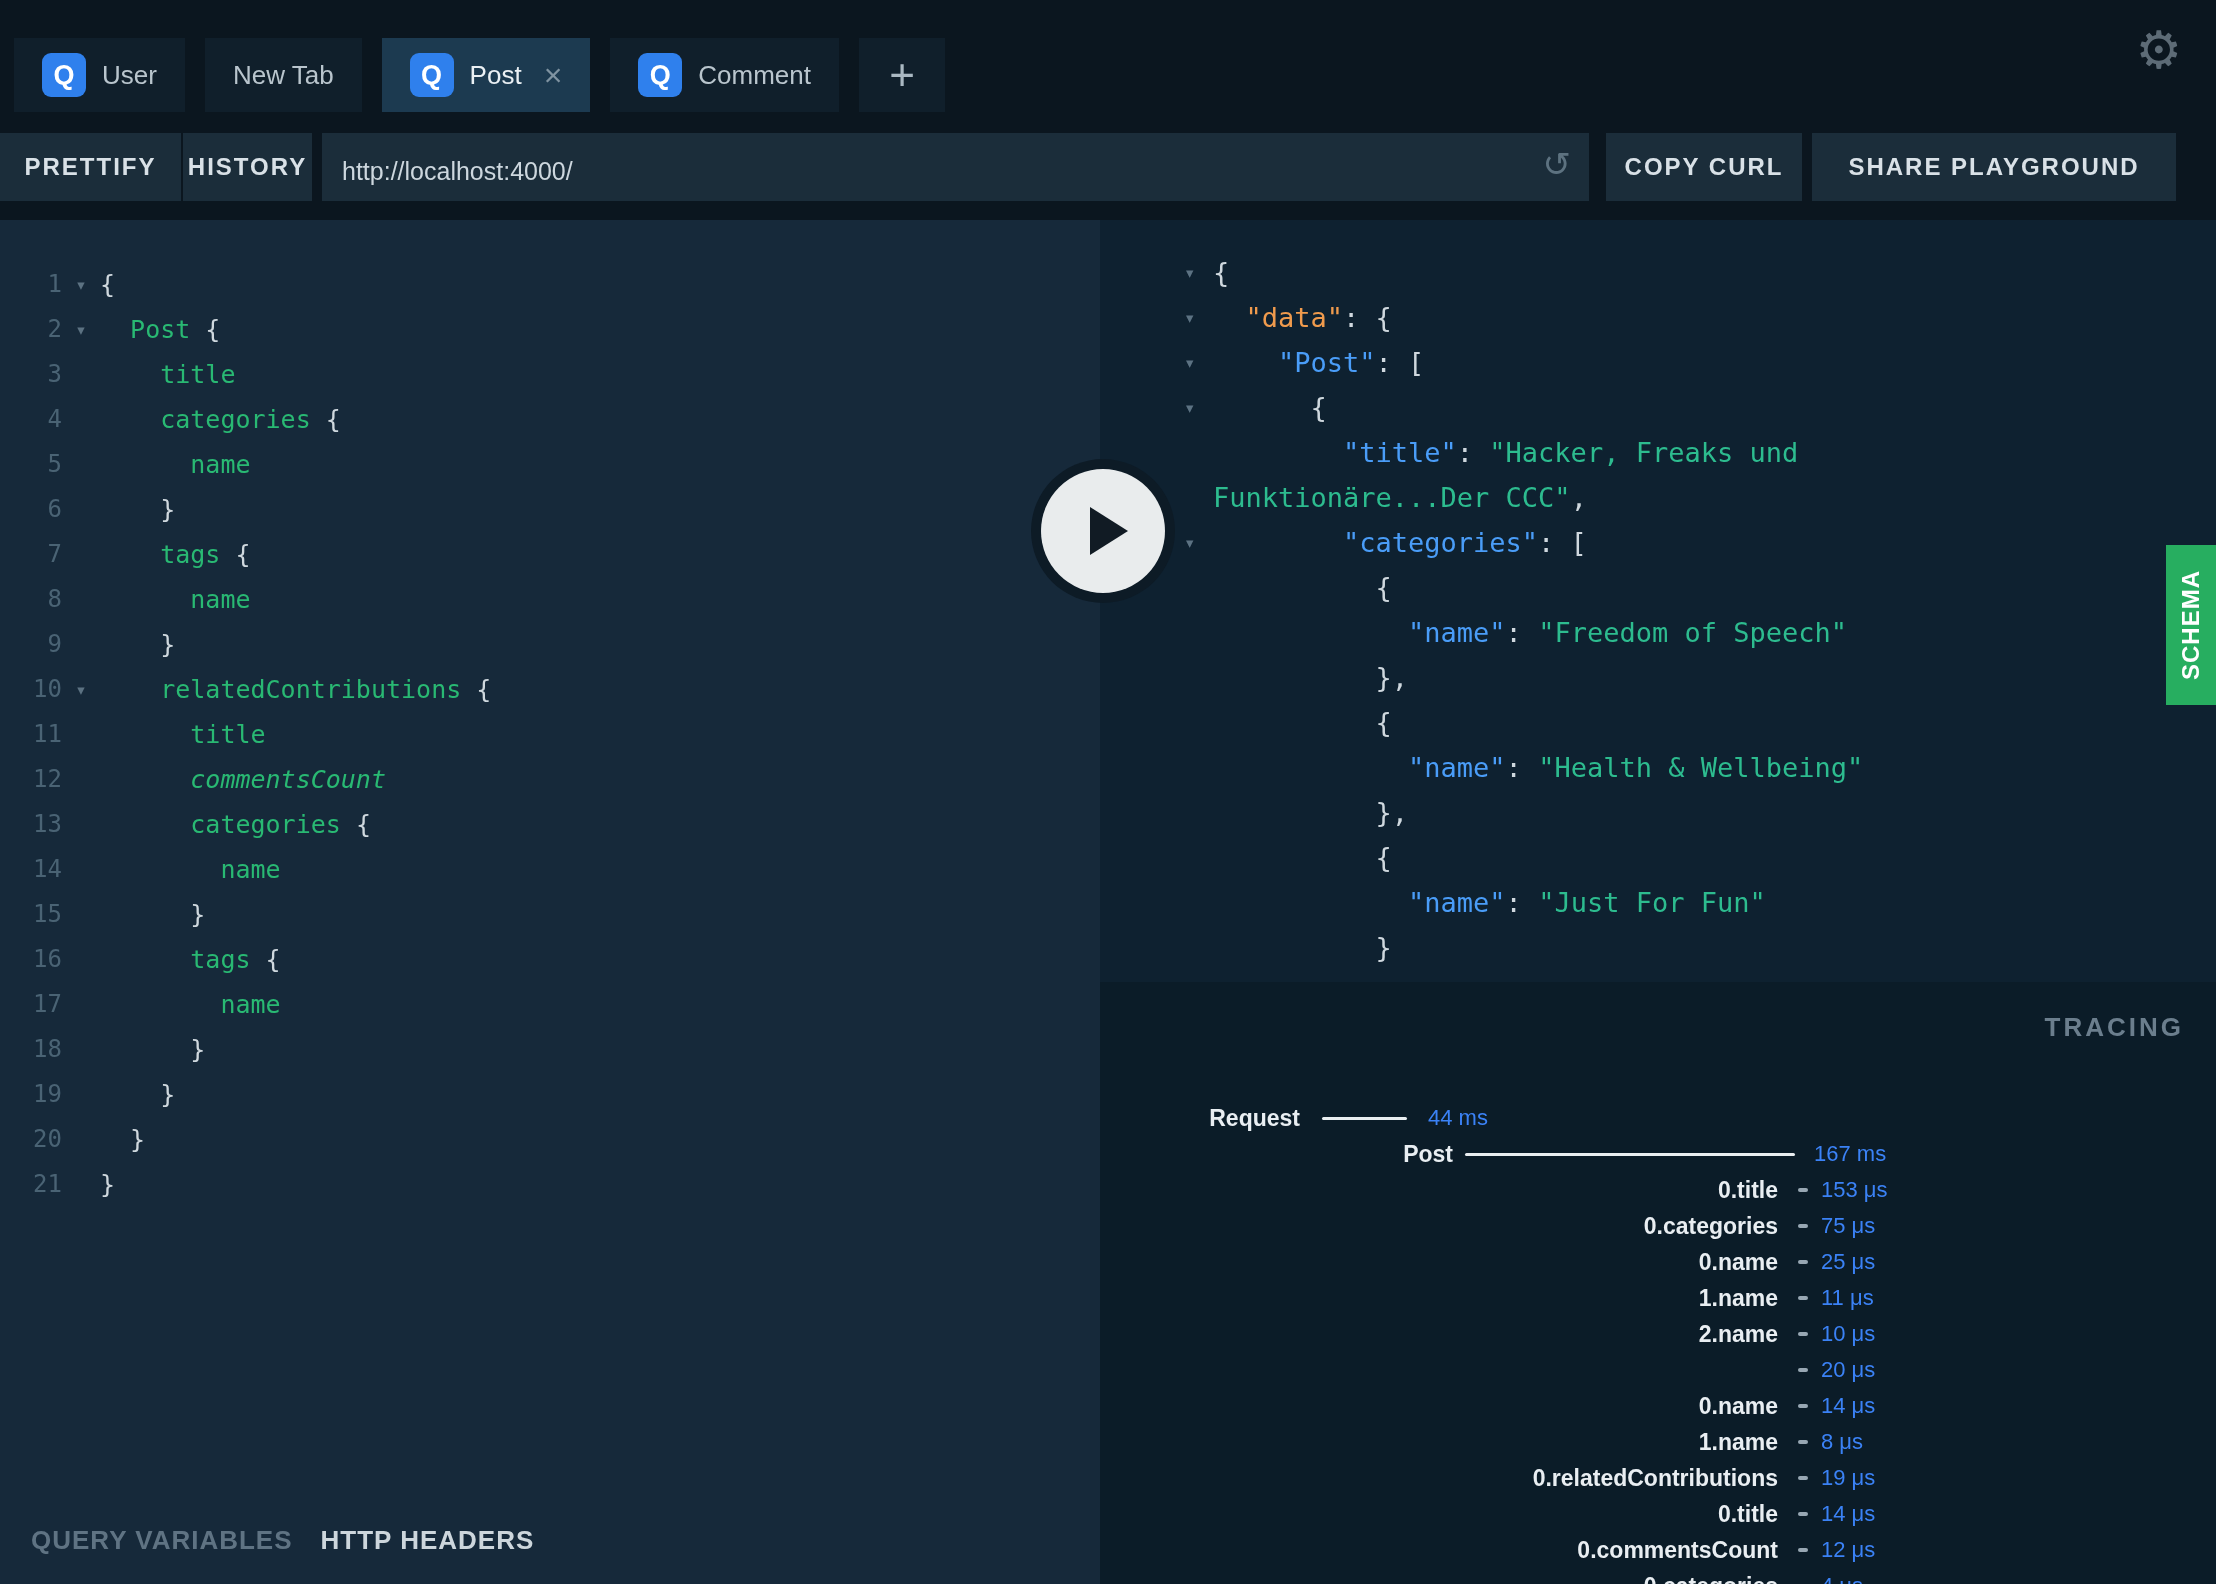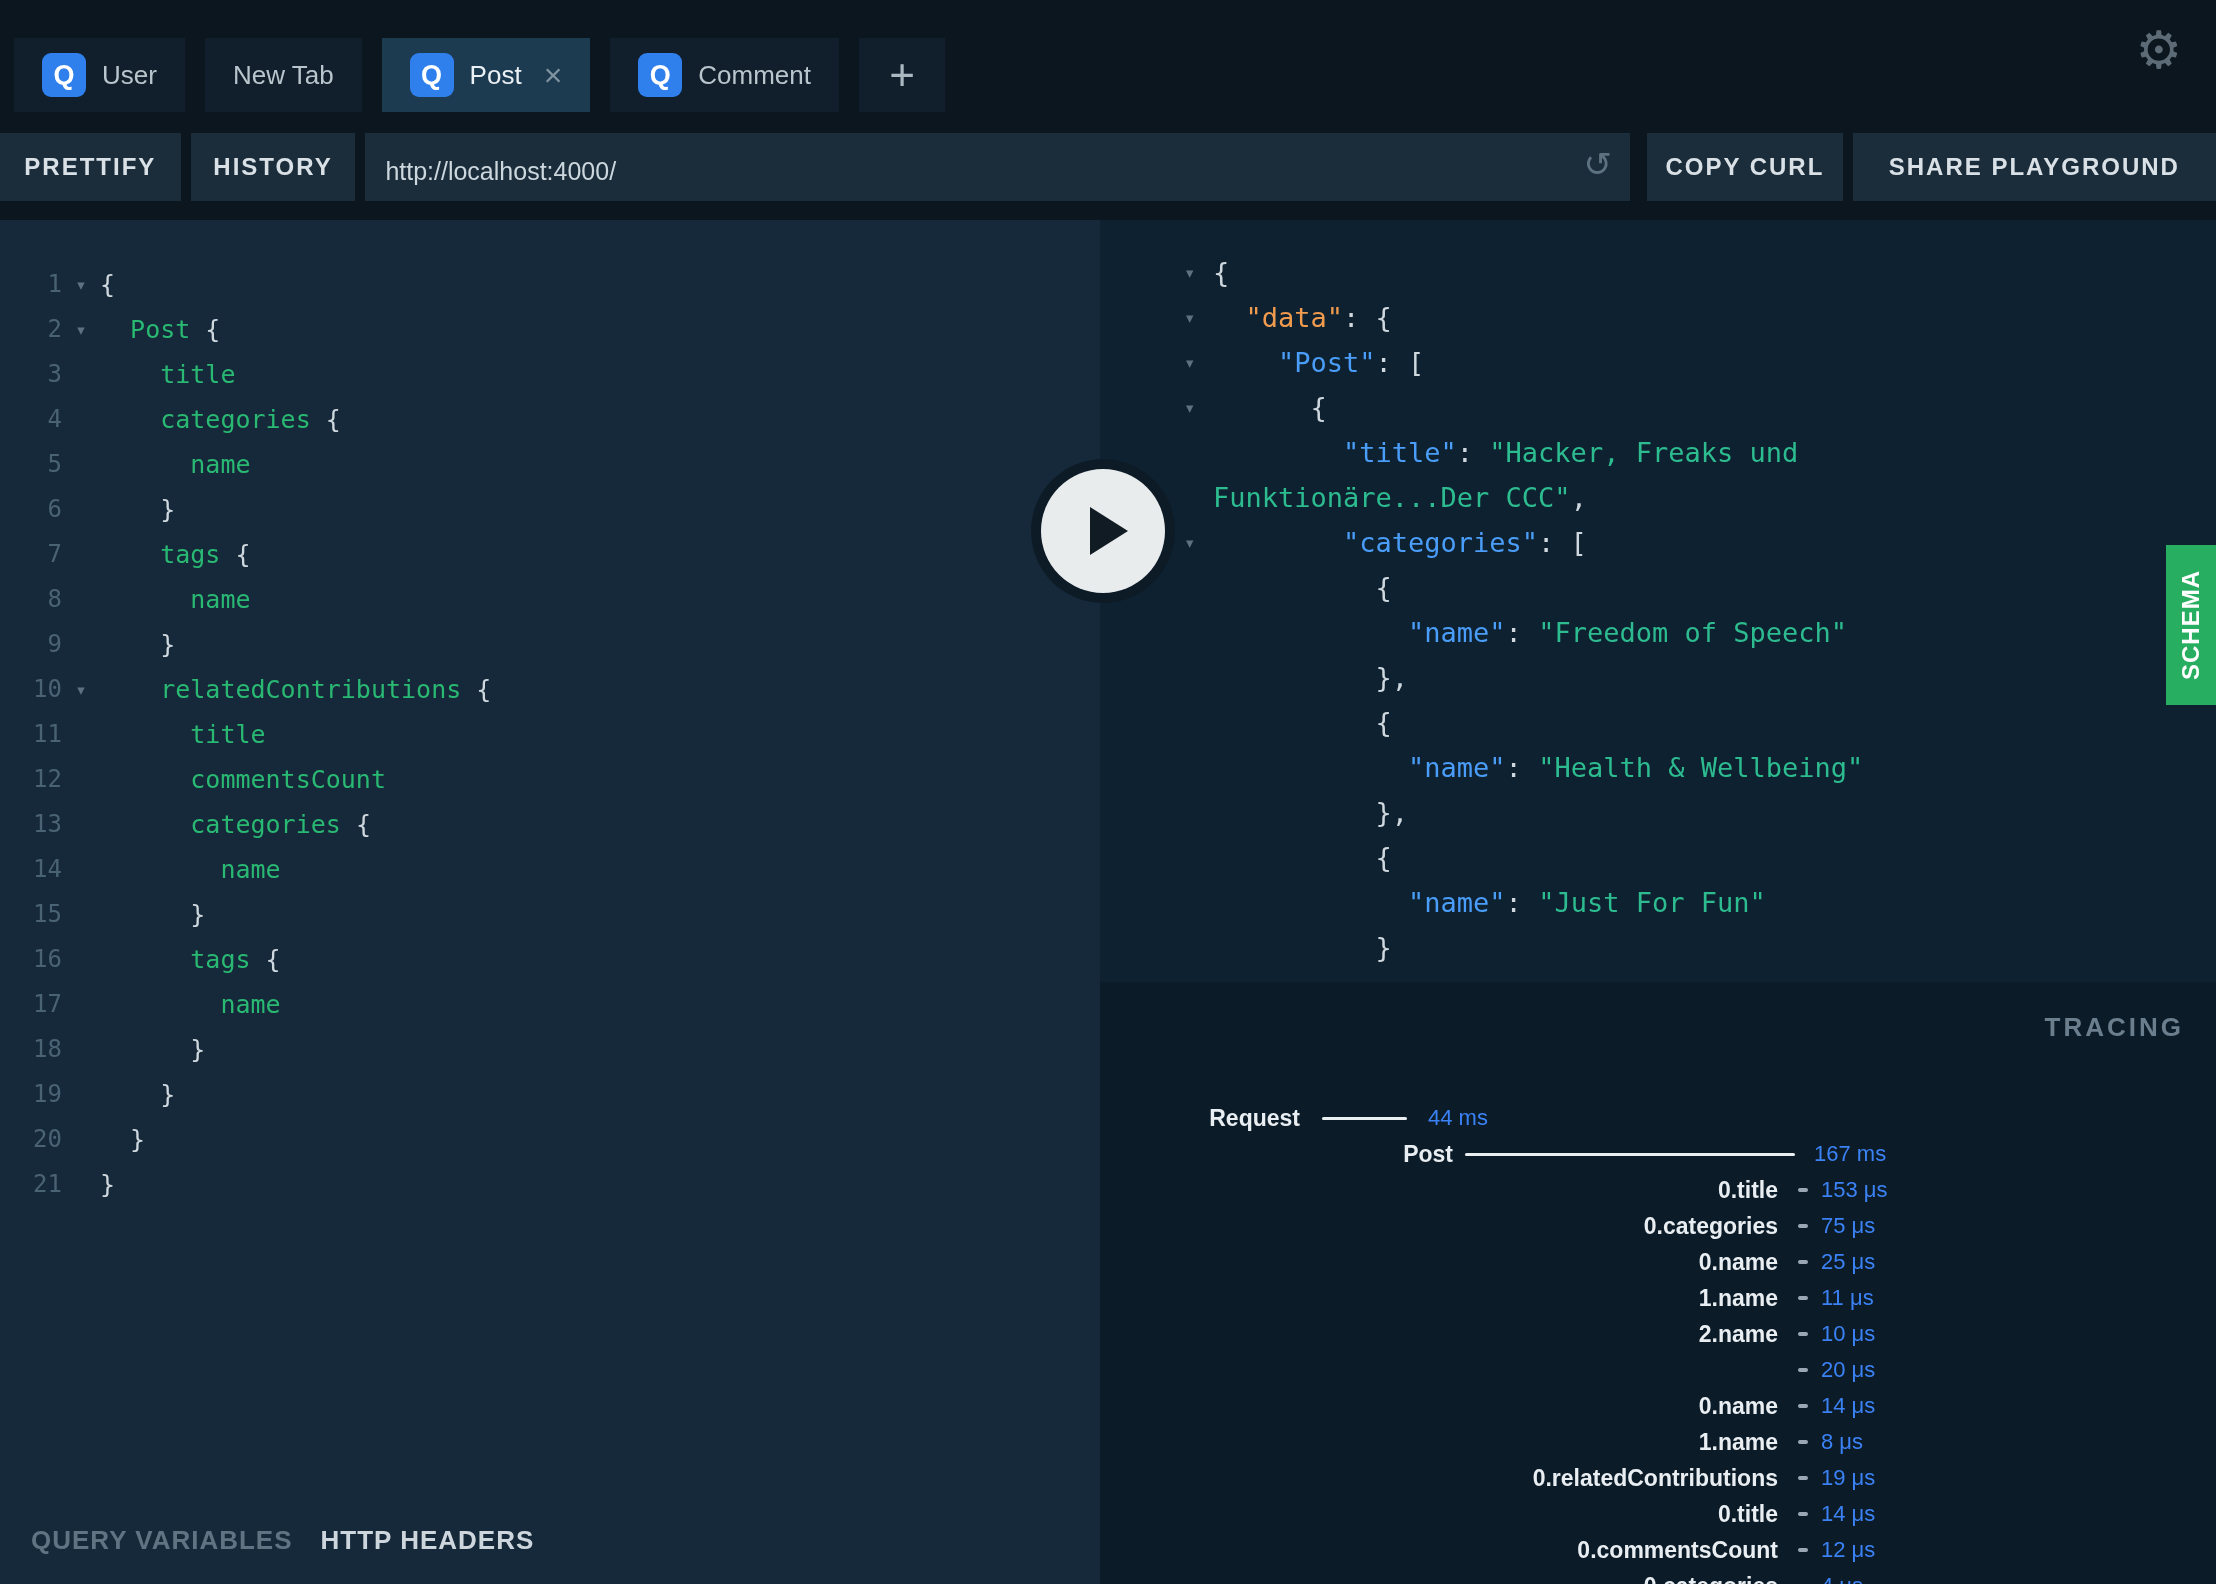--- a/index.html
+++ b/index.html
@@ -12,21 +12,21 @@
   .tab.active{background:#1c3a50;color:#eaf0f4}
   .qicon{width:44px;height:44px;border-radius:9px;background:#2f80ed;color:#fff;font-weight:bold;font-size:27px;display:flex;align-items:center;justify-content:center;flex:none}
   .tab-close{color:#7f93a1;font-size:32px;margin-left:6px;line-height:1}
   .tab.add{width:86px;justify-content:center;color:#aab8c2;font-size:44px;font-weight:300;padding:0}
   .gear{position:absolute;top:24px;right:34px;font-size:52px;color:#5d6b76;line-height:1;cursor:pointer}
 
   
   .toolbar{position:absolute;top:133px;left:0;width:2216px;height:68px;display:flex}
   .tbtn{height:68px;background:#1b2d3a;border:none;color:#d9e1e7;font-family:"Liberation Sans",sans-serif;font-size:24px;font-weight:600;letter-spacing:2px;cursor:pointer}
   .tbtn.prettify{width:181px}
-  .tbtn.history{width:165px;margin-left:10px}
+  .tbtn.history{width:129px;margin-left:2px}
   .urlwrap{position:relative;width:1267px;margin-left:10px;height:68px;background:#1b2d3a}
   .url{width:100%;height:100%;background:transparent;border:none;outline:none;color:#cdd7de;font-family:"Liberation Sans",sans-serif;font-size:25px;padding:8px 70px 0 20px}
   .reload{position:absolute;right:18px;top:14px;font-size:34px;color:#5d7280;line-height:1;cursor:pointer}
   .tbtn.copycurl{width:196px;margin-left:17px}
   .tbtn.share{width:364px;margin-left:10px}
 
   
   .main{position:absolute;top:220px;left:0;width:2216px;height:1364px}
   .editor{position:absolute;top:0;left:0;width:1100px;height:1364px;background:#16293a;overflow:hidden}
   .codewrap{position:absolute;top:42px;left:0;right:0;font-family:"DejaVu Sans Mono",monospace;font-size:25px;line-height:45px}
@@ -119,21 +119,21 @@
           <div class="code-line"><span class="lineno">2</span><span class="fold">▾</span><span class="code" style="padding-left: 2ch;"><span class="tk-field">Post </span><span class="tk-punct">{</span></span></div>
           <div class="code-line"><span class="lineno">3</span><span class="fold"></span><span class="code" style="padding-left: 4ch;"><span class="tk-field">title</span></span></div>
           <div class="code-line"><span class="lineno">4</span><span class="fold"></span><span class="code" style="padding-left: 4ch;"><span class="tk-field">categories </span><span class="tk-punct">{</span></span></div>
           <div class="code-line"><span class="lineno">5</span><span class="fold"></span><span class="code" style="padding-left: 6ch;"><span class="tk-field">name</span></span></div>
           <div class="code-line"><span class="lineno">6</span><span class="fold"></span><span class="code" style="padding-left: 4ch;"><span class="tk-punct">}</span></span></div>
           <div class="code-line"><span class="lineno">7</span><span class="fold"></span><span class="code" style="padding-left: 4ch;"><span class="tk-field">tags </span><span class="tk-punct">{</span></span></div>
           <div class="code-line"><span class="lineno">8</span><span class="fold"></span><span class="code" style="padding-left: 6ch;"><span class="tk-field">name</span></span></div>
           <div class="code-line"><span class="lineno">9</span><span class="fold"></span><span class="code" style="padding-left: 4ch;"><span class="tk-punct">}</span></span></div>
           <div class="code-line"><span class="lineno">10</span><span class="fold">▾</span><span class="code" style="padding-left: 4ch;"><span class="tk-field">relatedContributions </span><span class="tk-punct">{</span></span></div>
           <div class="code-line"><span class="lineno">11</span><span class="fold"></span><span class="code" style="padding-left: 6ch;"><span class="tk-field">title</span></span></div>
-          <div class="code-line"><span class="lineno">12</span><span class="fold"></span><span class="code" style="padding-left: 6ch;"><span class="tk-field">commentsCount</span></span></div>
+          <div class="code-line"><span class="lineno">12</span><span class="fold"></span><span class="code" style="padding-left: 6ch; font-style: italic;"><span class="tk-field">commentsCount</span></span></div>
           <div class="code-line"><span class="lineno">13</span><span class="fold"></span><span class="code" style="padding-left: 6ch;"><span class="tk-field">categories </span><span class="tk-punct">{</span></span></div>
           <div class="code-line"><span class="lineno">14</span><span class="fold"></span><span class="code" style="padding-left: 8ch;"><span class="tk-field">name</span></span></div>
           <div class="code-line"><span class="lineno">15</span><span class="fold"></span><span class="code" style="padding-left: 6ch;"><span class="tk-punct">}</span></span></div>
           <div class="code-line"><span class="lineno">16</span><span class="fold"></span><span class="code" style="padding-left: 6ch;"><span class="tk-field">tags </span><span class="tk-punct">{</span></span></div>
           <div class="code-line"><span class="lineno">17</span><span class="fold"></span><span class="code" style="padding-left: 8ch;"><span class="tk-field">name</span></span></div>
           <div class="code-line"><span class="lineno">18</span><span class="fold"></span><span class="code" style="padding-left: 6ch;"><span class="tk-punct">}</span></span></div>
           <div class="code-line"><span class="lineno">19</span><span class="fold"></span><span class="code" style="padding-left: 4ch;"><span class="tk-punct">}</span></span></div>
           <div class="code-line"><span class="lineno">20</span><span class="fold"></span><span class="code" style="padding-left: 2ch;"><span class="tk-punct">}</span></span></div>
           <div class="code-line"><span class="lineno">21</span><span class="fold"></span><span class="code" style="padding-left: 0ch;"><span class="tk-punct">}</span></span></div>
         </div>

